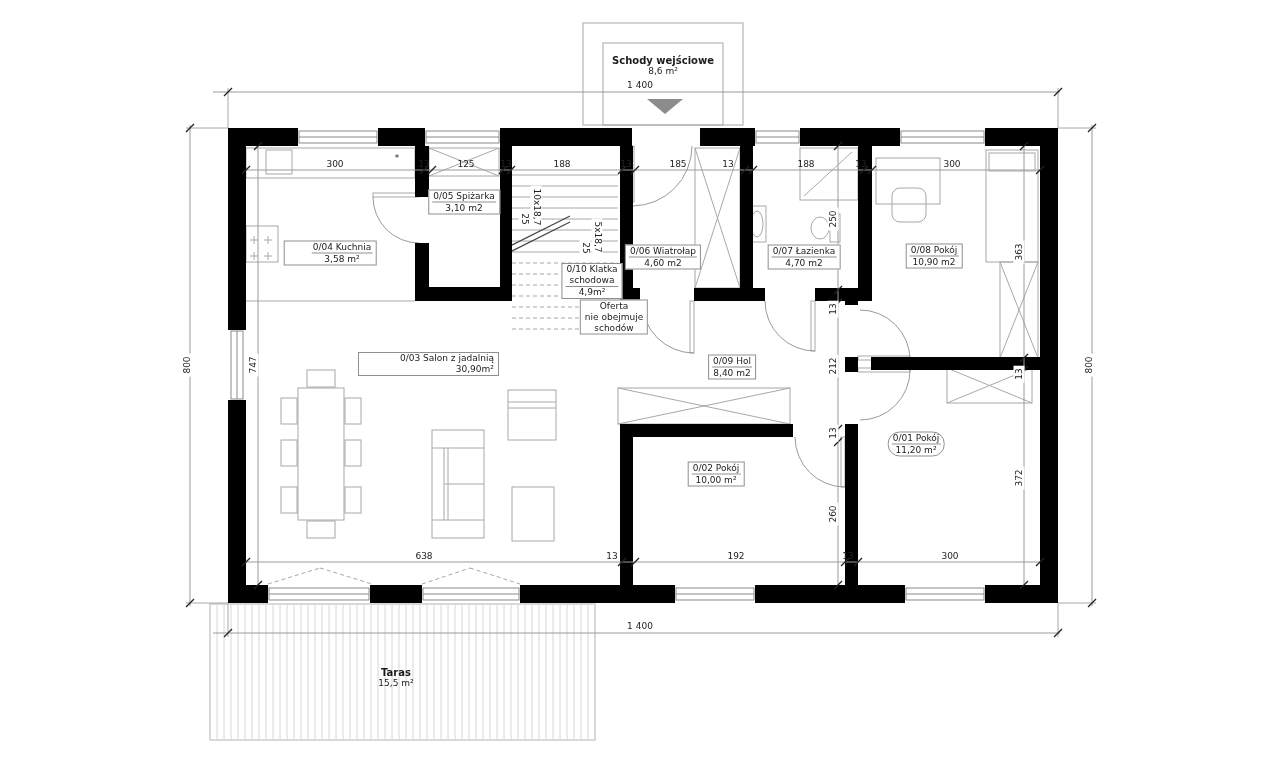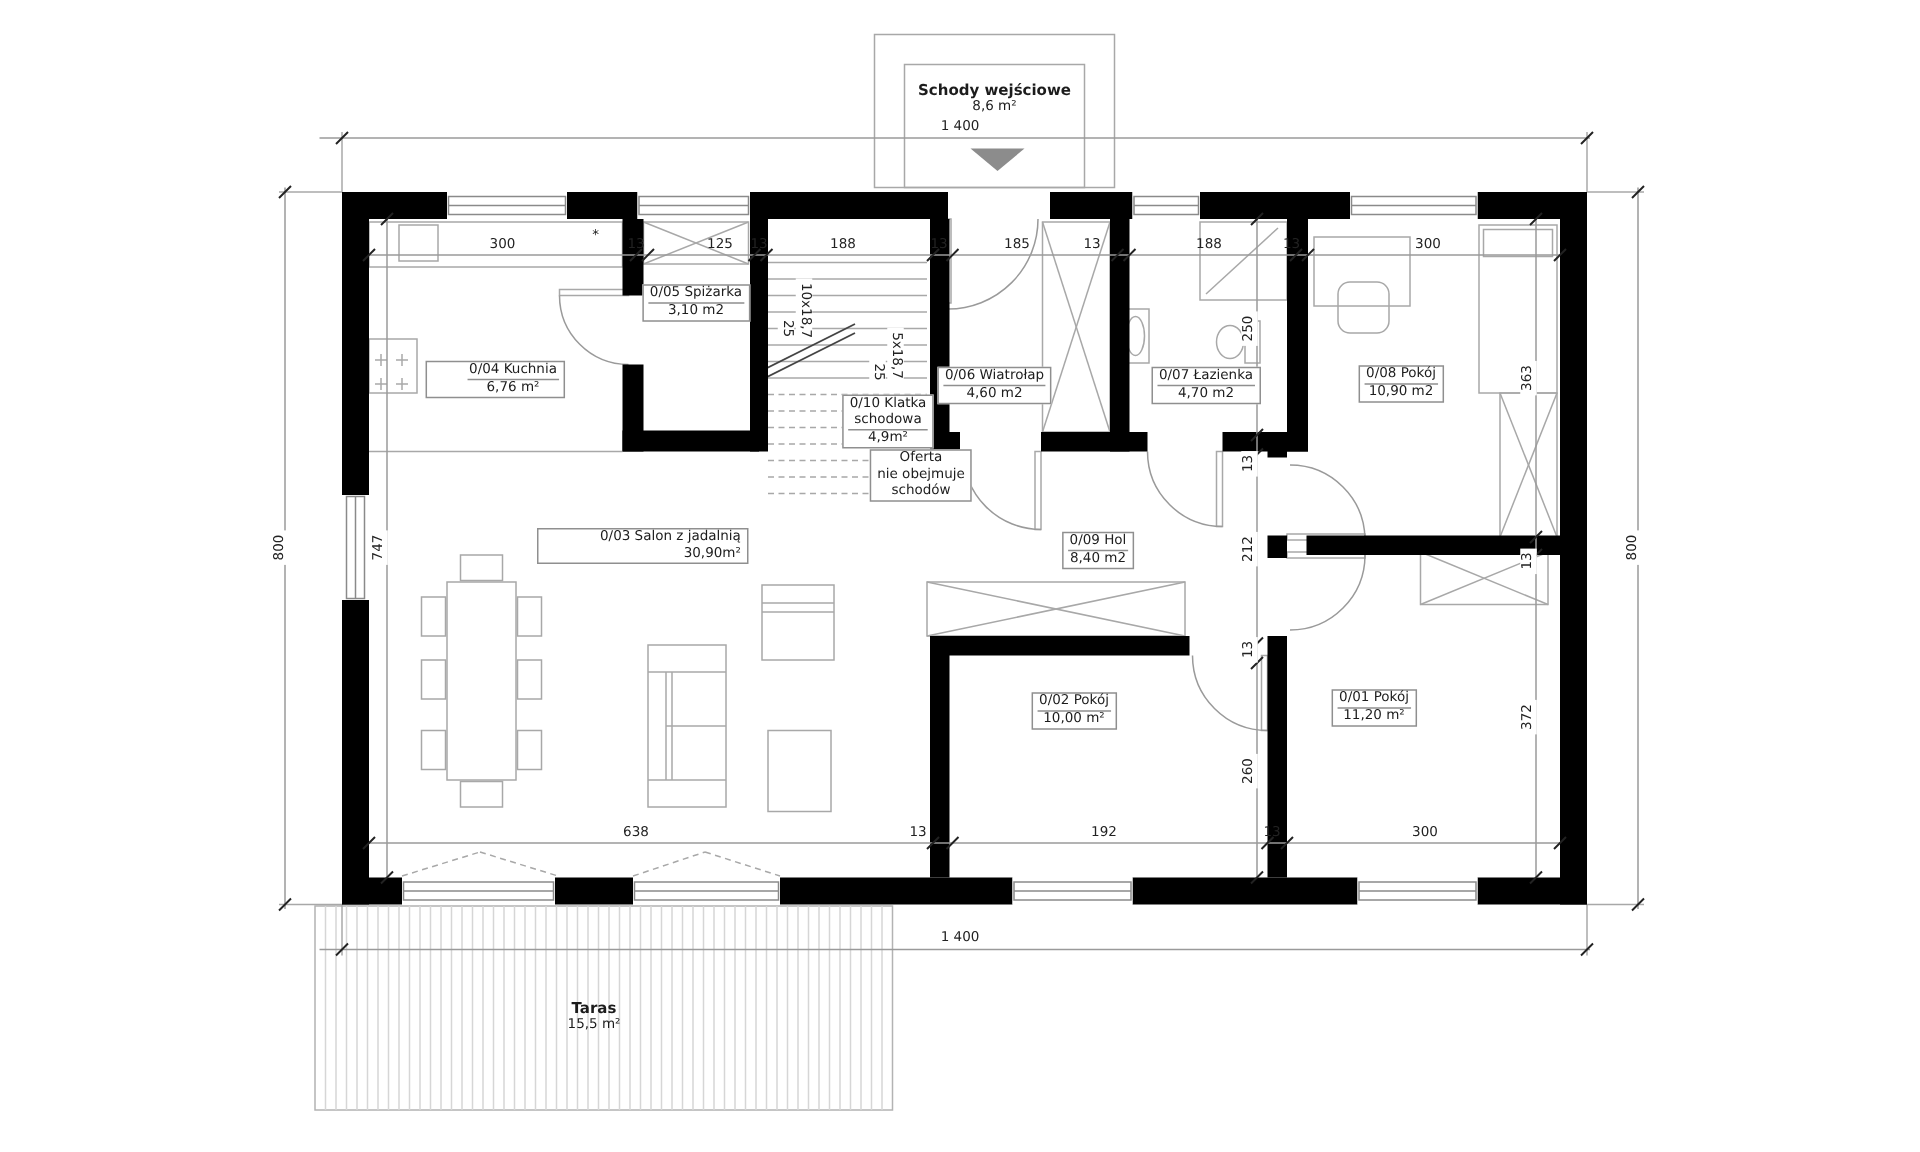--- a/index.html
+++ b/index.html
@@ -285,21 +285,21 @@
       <line x1="1020" y1="374" x2="1028" y2="366" stroke="#222222" stroke-width="1.3"></line>
       <line x1="1020" y1="589" x2="1028" y2="581" stroke="#222222" stroke-width="1.3"></line>
     </svg>
   <div id="labels">
       <div class="plan-label b" style="left: 663px; top: 66px;">
         <span class="ln">Schody wejściowe</span>
         <span class="ln">8,6 m²</span>
       </div>
       <div class="plan-label boxed sep" style="left: 330px; top: 253px; padding-left: 27px;">
         <span class="ln">0/04 Kuchnia</span>
-        <span class="ln">6,76 m²</span>
+        <span class="ln">3,58 m²</span>
       </div>
       <div class="plan-label boxed sep" style="left: 464px; top: 202px;">
         <span class="ln">0/05 Spiżarka</span>
         <span class="ln">3,10 m2</span>
       </div>
       <div class="plan-label boxed sep" style="left: 592px; top: 281px;">
         <span class="ln">0/10 Klatka</span>
         <span class="ln">schodowa</span>
         <span class="ln">4,9m²</span>
       </div>
@@ -325,21 +325,21 @@
         <span class="ln">30,90m²</span>
       </div>
       <div class="plan-label boxed sep" style="left: 732px; top: 367px; text-align: center;">
         <span class="ln">0/09 Hol</span>
         <span class="ln">8,40 m2</span>
       </div>
       <div class="plan-label boxed sep" style="left: 716px; top: 474px;">
         <span class="ln">0/02 Pokój</span>
         <span class="ln">10,00 m²</span>
       </div>
-      <div class="plan-label boxed sep" style="left: 916px; top: 472px;">
+      <div class="plan-label boxed sep" style="left: 916px; top: 444px; border-radius: 12px;">
         <span class="ln">0/01 Pokój</span>
         <span class="ln">11,20 m²</span>
       </div>
       <div class="plan-label b" style="left: 396px; top: 678px;">
         <span class="ln">Taras</span>
         <span class="ln">15,5 m²</span>
       </div>
       <div class="plan-label" style="left: 397px; top: 158px;">
         <span class="ln">*</span>
       </div>
@@ -354,21 +354,21 @@
       </div>
       <div class="plan-label dim rot" style="left: 1089px; top: 365px; transform: translate(-50%, -50%) rotate(-90deg);">
         <span class="ln">800</span>
       </div>
       <div class="plan-label dim" style="left: 335px; top: 164px;">
         <span class="ln">300</span>
       </div>
       <div class="plan-label dim" style="left: 424px; top: 164px;">
         <span class="ln">13</span>
       </div>
-      <div class="plan-label dim" style="left: 480px; top: 164px;">
+      <div class="plan-label dim" style="left: 466px; top: 164px;">
         <span class="ln">125</span>
       </div>
       <div class="plan-label dim" style="left: 506px; top: 164px;">
         <span class="ln">13</span>
       </div>
       <div class="plan-label dim" style="left: 562px; top: 164px;">
         <span class="ln">188</span>
       </div>
       <div class="plan-label dim" style="left: 626px; top: 164px;">
         <span class="ln">13</span>

